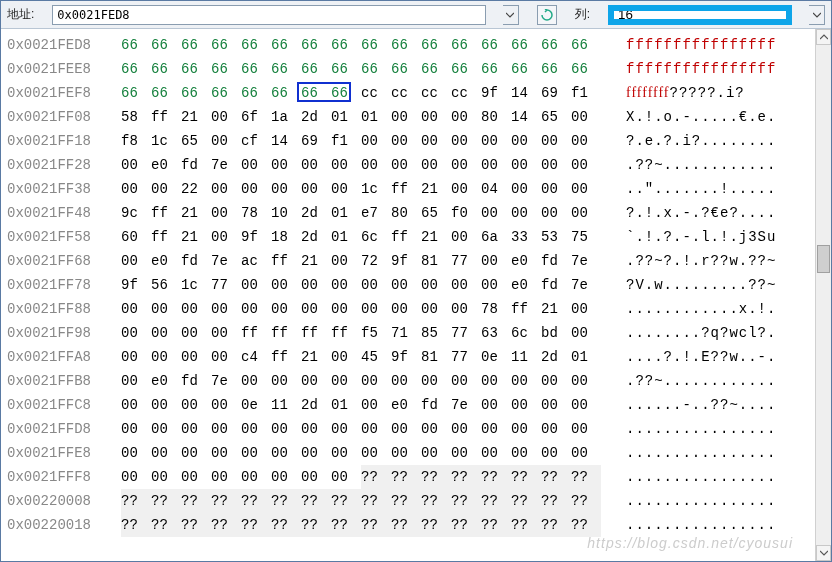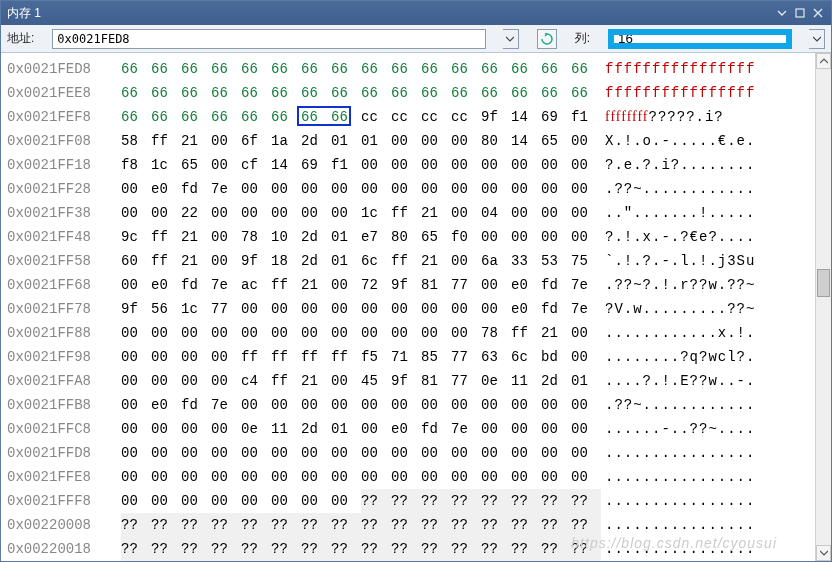--- a/index.html
+++ b/index.html
@@ -16,54 +16,36 @@
   .toolbar .col-input { width: 184px; height: 20px; border: 6px solid #0ea5e9; padding: 0 4px; background: #fff; }
   .toolbar .dropdown-arrow { width: 16px; height: 20px; border: 1px solid #8a9db0; border-left: none; background: #eef1f5; display: inline-flex; align-items: center; justify-content: center; cursor: pointer; margin-left: -1px; }
   .content { flex: 1; background: #fff; overflow: hidden; display: flex; }
   .hexview { flex: 1; font-family: Consolas, "Courier New", monospace; font-size: 14px; line-height: 24px; padding: 4px 0 4px 6px; white-space: pre; overflow: hidden; position: relative; }
   .row { display: flex; height: 24px; align-items: center; }
   .addr { color: #888; width: 114px; }
   .hex { display: flex; }
   .hx { width: 30px; text-align: left; color: #000; }
   .hx.red { color: #15803d; }
   .hx.qq { color: #000; background: #f0f0f0; }
-  .ascii { margin-left: 4px; color: #000; letter-spacing: 1px; }
+  .ascii { margin-left: 25px; color: #000; letter-spacing: 1px; }
   .ascii.red { color: #c00000; }
   .ascii-mixed span.red { color: #c00000; font-family: Liberation Serif, serif; }
   .ascii-mixed span { color: #000; }
   .sel { position: absolute; border: 2px solid #1030d0; pointer-events: none; }
   .scrollbar { width: 16px; background: #efefef; border-left: 1px solid #d0d0d0; display: flex; flex-direction: column; }
   .sb-btn { height: 16px; background: #f4f4f4; border: 1px solid #c8c8c8; display: flex; align-items: center; justify-content: center; cursor: pointer; }
   .sb-track { flex: 1; position: relative; }
   .sb-thumb { position: absolute; left: 1px; right: 1px; top: 200px; height: 28px; background: #cfcfcf; border: 1px solid #a0a0a0; }
-  .watermark { position: absolute; right: 38px; bottom: 6px; color: #ccc; font-family: Arial, sans-serif; font-size: 14px; letter-spacing: 1px; pointer-events: none; font-style: italic;}
+  .watermark { position: absolute; right: 22px; bottom: 6px; color: #ccc; font-family: Arial, sans-serif; font-size: 14px; letter-spacing: 1px; pointer-events: none; font-style: italic;}
   svg { display: block; }
 </style>
 </head>
 <body>
 
 <div class="window">
-  <div class="titlebar">
-    <span class="title">内存 1</span>
-    <span class="btn">
-        <svg width="10" height="10">
-          <path d="M1 3 L5 7 L9 3" stroke="#dfe8f3" fill="none" stroke-width="1.4"></path>
-        </svg>
-      </span>
-    <span class="btn">
-        <svg width="10" height="10">
-          <rect x="1" y="1" width="8" height="8" stroke="#dfe8f3" fill="none" stroke-width="1.2"></rect>
-        </svg>
-      </span>
-    <span class="btn">
-        <svg width="10" height="10">
-          <path d="M1 1 L9 9 M9 1 L1 9" stroke="#dfe8f3" stroke-width="1.4"></path>
-        </svg>
-      </span>
-  </div>
   <div class="toolbar">
     <label>地址:</label>
     <input class="addr-input" value="0x0021FED8" style="">
     <span class="dropdown-arrow">
         <svg width="8" height="8">
           <path d="M0 2 L4 6 L8 2" stroke="#444" fill="none" stroke-width="1.2"></path>
         </svg>
       </span>
     <span class="icon-btn">
         <svg width="12" height="12">

